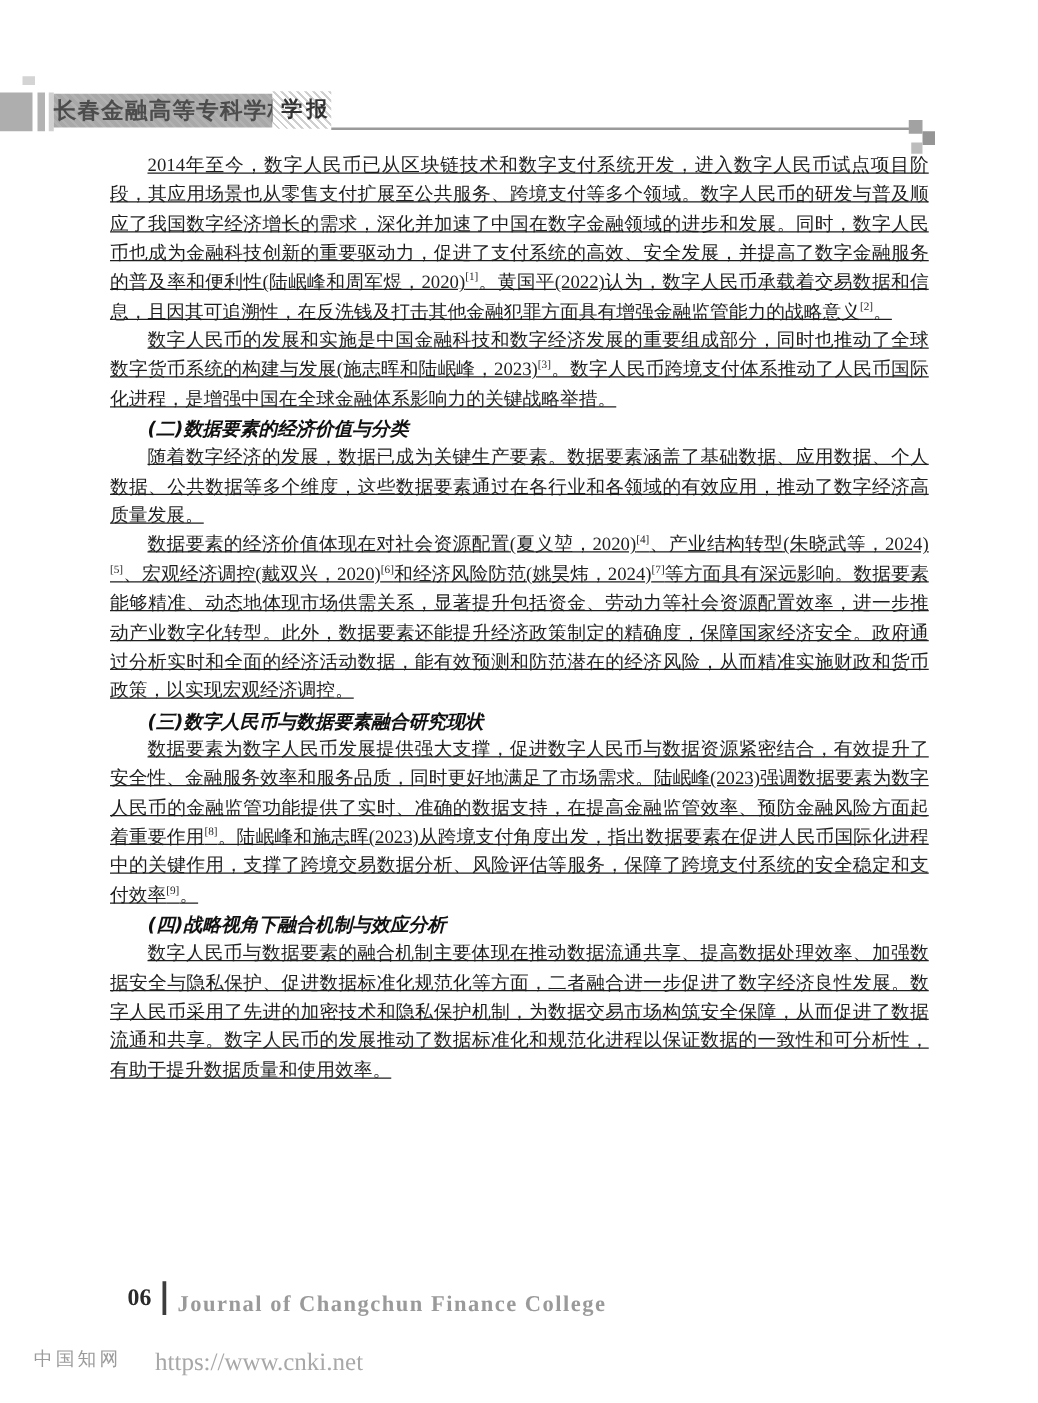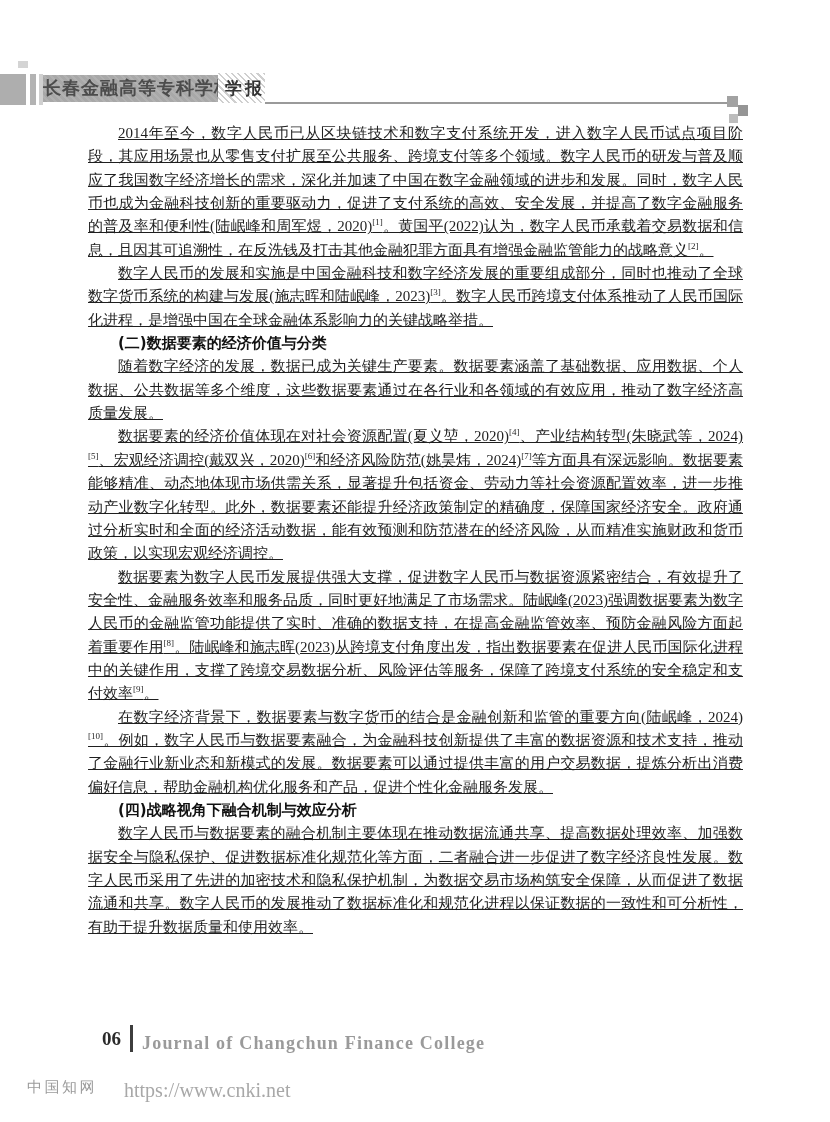--- a/index.html
+++ b/index.html
@@ -44,20 +44,21 @@
   .article {
     position: absolute; left: 88px; top: 122px; width: 655px;
     font-size: 15px; line-height: 23.35px; color: #1f1f1f;
     text-align: justify;
   }
   .article p.para { margin: 0; text-indent: 2em; text-decoration: underline; }
   .article h3.sec-heading {
     margin: 0; text-indent: 2em; font-size: 15px; line-height: 23.35px;
     font-weight: bold; color: #111111;
     font-family: "DejaVu Sans", "Liberation Sans", sans-serif;
+    font-style: italic;
   }
   .article sup {
     font-size: 9px; line-height: 0; vertical-align: super; letter-spacing: 0;
   }
 
   
   .footer { position: absolute; left: 12px; top: 1022px; width: 811px; height: 40px; }
   .page-number {
     position: absolute; left: 90px; top: 6px; font-size: 19px; font-weight: bold;
     color: #2b2b2b; font-family: "Liberation Serif", "DejaVu Serif", serif;
@@ -95,22 +96,22 @@
   <div class="mh-sq2"></div>
   <div class="mh-sq3"></div>
 </div>
 
 <div class="article">
     <p class="para">2014年至今，数字人民币已从区块链技术和数字支付系统开发，进入数字人民币试点项目阶段，其应用场景也从零售支付扩展至公共服务、跨境支付等多个领域。数字人民币的研发与普及顺应了我国数字经济增长的需求，深化并加速了中国在数字金融领域的进步和发展。同时，数字人民币也成为金融科技创新的重要驱动力，促进了支付系统的高效、安全发展，并提高了数字金融服务的普及率和便利性(陆岷峰和周军煜，2020)<sup>[1]</sup>。黄国平(2022)认为，数字人民币承载着交易数据和信息，且因其可追溯性，在反洗钱及打击其他金融犯罪方面具有增强金融监管能力的战略意义<sup>[2]</sup>。</p>
     <p class="para">数字人民币的发展和实施是中国金融科技和数字经济发展的重要组成部分，同时也推动了全球数字货币系统的构建与发展(施志晖和陆岷峰，2023)<sup>[3]</sup>。数字人民币跨境支付体系推动了人民币国际化进程，是增强中国在全球金融体系影响力的关键战略举措。</p>
     <h3 class="sec-heading">(二)数据要素的经济价值与分类</h3>
     <p class="para">随着数字经济的发展，数据已成为关键生产要素。数据要素涵盖了基础数据、应用数据、个人数据、公共数据等多个维度，这些数据要素通过在各行业和各领域的有效应用，推动了数字经济高质量发展。</p>
     <p class="para">数据要素的经济价值体现在对社会资源配置(夏义堃，2020)<sup>[4]</sup>、产业结构转型(朱晓武等，2024)<sup>[5]</sup>、宏观经济调控(戴双兴，2020)<sup>[6]</sup>和经济风险防范(姚昊炜，2024)<sup>[7]</sup>等方面具有深远影响。数据要素能够精准、动态地体现市场供需关系，显著提升包括资金、劳动力等社会资源配置效率，进一步推动产业数字化转型。此外，数据要素还能提升经济政策制定的精确度，保障国家经济安全。政府通过分析实时和全面的经济活动数据，能有效预测和防范潜在的经济风险，从而精准实施财政和货币政策，以实现宏观经济调控。</p>
+    <h3 class="sec-heading">(三)数字人民币与数据要素融合研究现状</h3>
     <p class="para">数据要素为数字人民币发展提供强大支撑，促进数字人民币与数据资源紧密结合，有效提升了安全性、金融服务效率和服务品质，同时更好地满足了市场需求。陆岷峰(2023)强调数据要素为数字人民币的金融监管功能提供了实时、准确的数据支持，在提高金融监管效率、预防金融风险方面起着重要作用<sup>[8]</sup>。陆岷峰和施志晖(2023)从跨境支付角度出发，指出数据要素在促进人民币国际化进程中的关键作用，支撑了跨境交易数据分析、风险评估等服务，保障了跨境支付系统的安全稳定和支付效率<sup>[9]</sup>。</p>
-    <p class="para">在数字经济背景下，数据要素与数字货币的结合是金融创新和监管的重要方向(陆岷峰，2024)<sup>[10]</sup>。例如，数字人民币与数据要素融合，为金融科技创新提供了丰富的数据资源和技术支持，推动了金融行业新业态和新模式的发展。数据要素可以通过提供丰富的用户交易数据，提炼分析出消费偏好信息，帮助金融机构优化服务和产品，促进个性化金融服务发展。</p>
     <h3 class="sec-heading">(四)战略视角下融合机制与效应分析</h3>
     <p class="para">数字人民币与数据要素的融合机制主要体现在推动数据流通共享、提高数据处理效率、加强数据安全与隐私保护、促进数据标准化规范化等方面，二者融合进一步促进了数字经济良性发展。数字人民币采用了先进的加密技术和隐私保护机制，为数据交易市场构筑安全保障，从而促进了数据流通和共享。数字人民币的发展推动了数据标准化和规范化进程以保证数据的一致性和可分析性，有助于提升数据质量和使用效率。</p>
   </div>
 
 <div class="footer">
   <span class="page-number">06</span>
   <span class="footer-divider"></span>
   <span class="journal-en">Journal of Changchun Finance College</span>
 </div>
 

